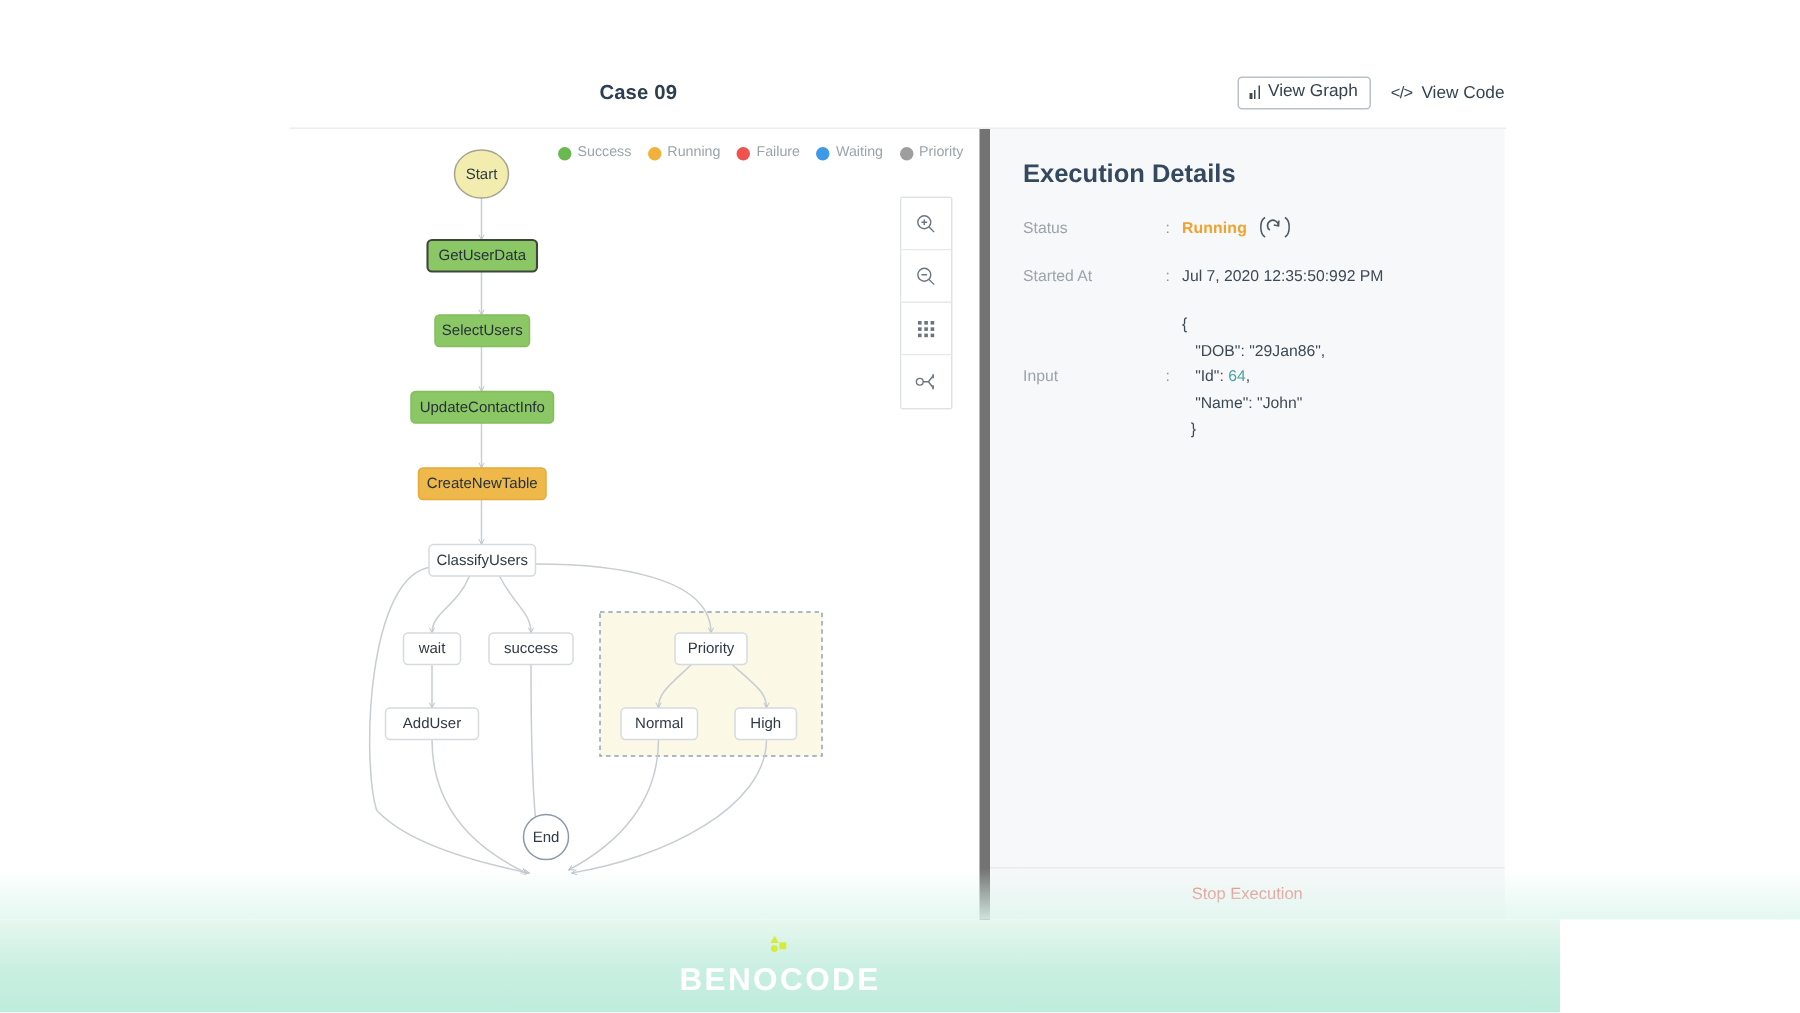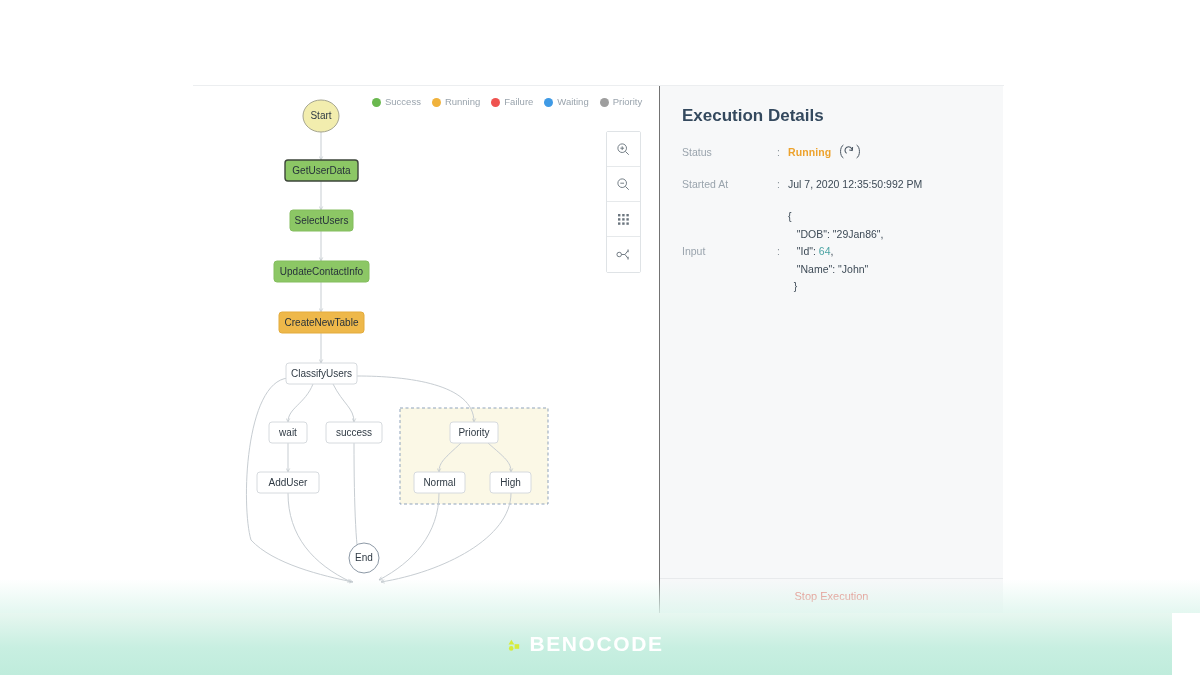--- a/index.html
+++ b/index.html
@@ -87,21 +87,21 @@
     border-top: 1px solid #eceef0;
     display: flex;
   }
 
   
   .graph-pane {
     position: relative;
     width: 467px;
     height: 528px;
     background: #ffffff;
-    border-right: 1px solid #737373;
+    border-right: 7px solid #737373;
     overflow: hidden;
   }
 
   
   .legend {
     position: absolute;
     left: 179px; top: 11px;
     display: flex;
     align-items: center;
     gap: 11px;
@@ -198,26 +198,27 @@
     font-size: 11px;
     color: #e8736b;
     cursor: pointer;
     line-height: 13px;
   }
 
   
   .brand-band {
     position: absolute;
     left: 0; bottom: 0;
-    width: 1172px; height: 62px;
+    width: 1040px; height: 62px;
     background: linear-gradient(180deg, #e7f7f0 0%, #c8efe1 55%, #bfecdc 100%);
     display: flex;
     align-items: center;
     justify-content: center;
     gap: 7px;
+    flex-direction: column;
   }
   .brand-glow {
     position: absolute;
     left: 0; bottom: 62px;
     width: 1200px; height: 34px;
     background: linear-gradient(180deg, rgba(255,255,255,0) 0%, rgba(223,246,238,.85) 100%);
     pointer-events: none;
   }
   .brand-mark { position: relative; width: 14px; height: 13px; display: block; }
   .brand-text {
@@ -226,20 +227,37 @@
     color: #ffffff;
     letter-spacing: 1.6px;
     line-height: 22px;
   }
 </style>
 </head>
 <body>
 
 <div id="app">
 
+  <div class="header">
+    <div class="page-title">Case 09</div>
+    <div class="header-actions">
+      <div class="btn-view-graph">
+        <span class="icon-bars">
+            <i></i>
+            <i></i>
+            <i></i>
+          </span>
+        <span>View Graph</span>
+      </div>
+      <div class="btn-view-code">
+        <span class="icon-code">&lt;/&gt;</span>
+        <span>View Code</span>
+      </div>
+    </div>
+  </div>
 
   <div class="card">
 
     <div class="graph-pane">
 
       <div class="legend">
         <div class="legend-item">
           <span class="legend-dot" style="background:#6ab84f"></span>
           <span class="legend-label">Success</span>
         </div>

